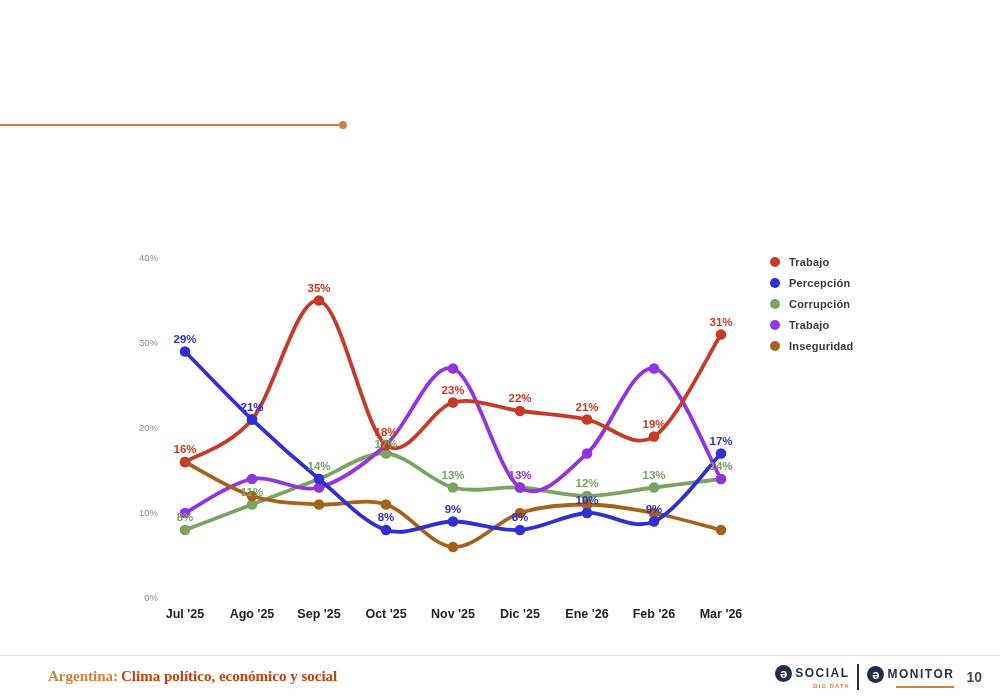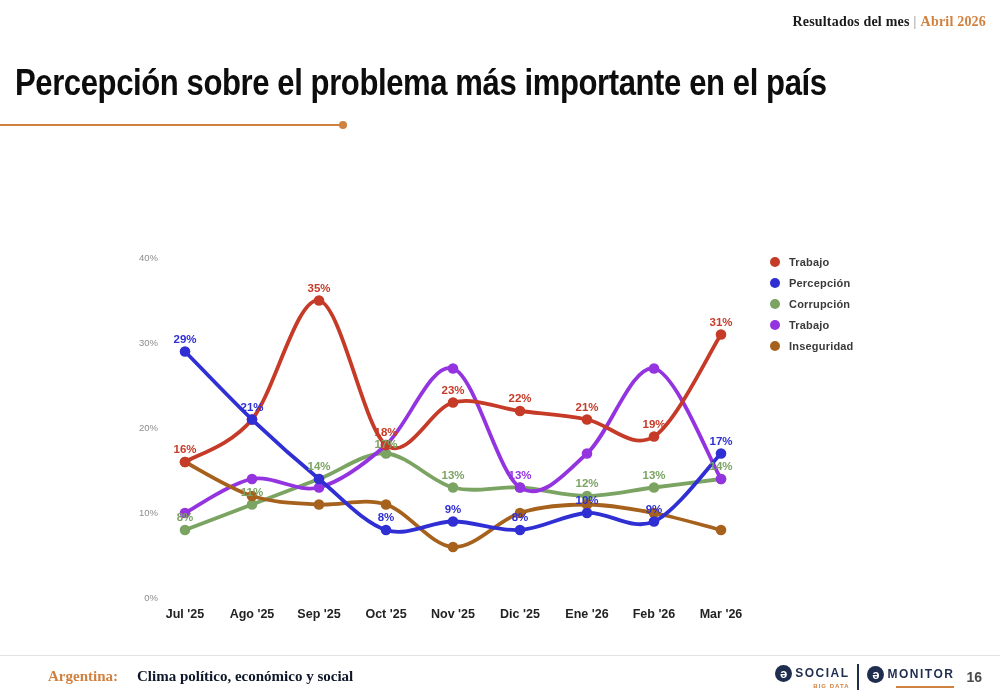--- a/index.html
+++ b/index.html
@@ -34,48 +34,42 @@
   #legend { position:absolute; left:770px; top:255px; }
   .legend-item { display:flex; align-items:center; margin-bottom:7px; height:14px; }
   .legend-dot { width:10px; height:10px; border-radius:50%; margin-right:9px; flex:0 0 auto; }
   .legend-label { font-size:11px; font-weight:600; color:#3a3a3a; letter-spacing:.2px; }
   
   #footer {
     position:absolute; left:0; right:0; bottom:0; height:42px; border-top:1px solid #e3e3e3;
     display:flex; align-items:center; background:#fff;
   }
   .footer-left { margin-left:48px; font-family:"Liberation Serif", serif; font-weight:bold; font-size:15px; }
-  .footer-left .country { color:#d1813f; margin-right:19px; }
-  .footer-left .desc { color:#0f172a; }
+  .footer-left .country { color:#d1813f; margin-right:3px; }
+  .footer-left .desc { color:#c2410c; }
   .footer-right { margin-left:auto; margin-right:18px; display:flex; align-items:center; }
   .logo { display:flex; flex-direction:column; align-items:flex-end; }
   .logo-row { display:flex; align-items:center; }
   .logo-circle {
     width:17px; height:17px; border-radius:50%; background:#1f2d4e; color:#fff;
     font-size:13px; font-weight:bold; display:flex; align-items:center; justify-content:center;
     margin-right:3px; line-height:1;
   }
   .logo-name { font-size:12px; font-weight:bold; color:#1f2d4e; letter-spacing:1.5px; }
   .logo-sub { font-size:6px; font-weight:bold; color:#d1813f; letter-spacing:1px; margin-top:1px; }
   .logo-bar { width:58px; height:2px; background:#d1813f; margin-top:3px; }
   .logo-divider { width:2px; height:26px; background:#1f2d4e; margin:0 8px; }
   .page-number { font-size:14px; font-weight:bold; color:#4a4a4a; margin-left:12px; }
 </style>
 </head>
 <body>
 
 <div id="slide">
 
-  <div class="top-right">
-    <span>Resultados del mes</span><span class="sep">|</span><span class="month">Abril 2026</span>
-  </div>
-
-  <div class="title-wrap">
-    <div class="title">Percepción sobre el problema más importante en el país</div>
-  </div>
+
   <div class="title-rule">
       <span class="dot"></span>
     </div>
 
 
   <div id="chart-area"><svg width="660" height="390">
         <text x="28" y="361" text-anchor="end" font-size="9.5" fill="#8d8d8d" font-family="Liberation Sans, sans-serif">0%</text>
         <text x="28" y="276" text-anchor="end" font-size="9.5" fill="#8d8d8d" font-family="Liberation Sans, sans-serif">10%</text>
         <text x="28" y="191" text-anchor="end" font-size="9.5" fill="#8d8d8d" font-family="Liberation Sans, sans-serif">20%</text>
         <text x="28" y="106" text-anchor="end" font-size="9.5" fill="#8d8d8d" font-family="Liberation Sans, sans-serif">30%</text>
@@ -202,17 +196,17 @@
         <div class="logo-sub">BIG DATA</div>
       </div>
       <div class="logo-divider"></div>
       <div class="logo">
         <div class="logo-row">
           <div class="logo-circle">ə</div>
           <div class="logo-name">MONITOR</div>
         </div>
         <div class="logo-bar"></div>
       </div>
-      <div class="page-number">16</div>
+      <div class="page-number">10</div>
     </div>
   </div>
 
 </div>
 
 </body></html>

